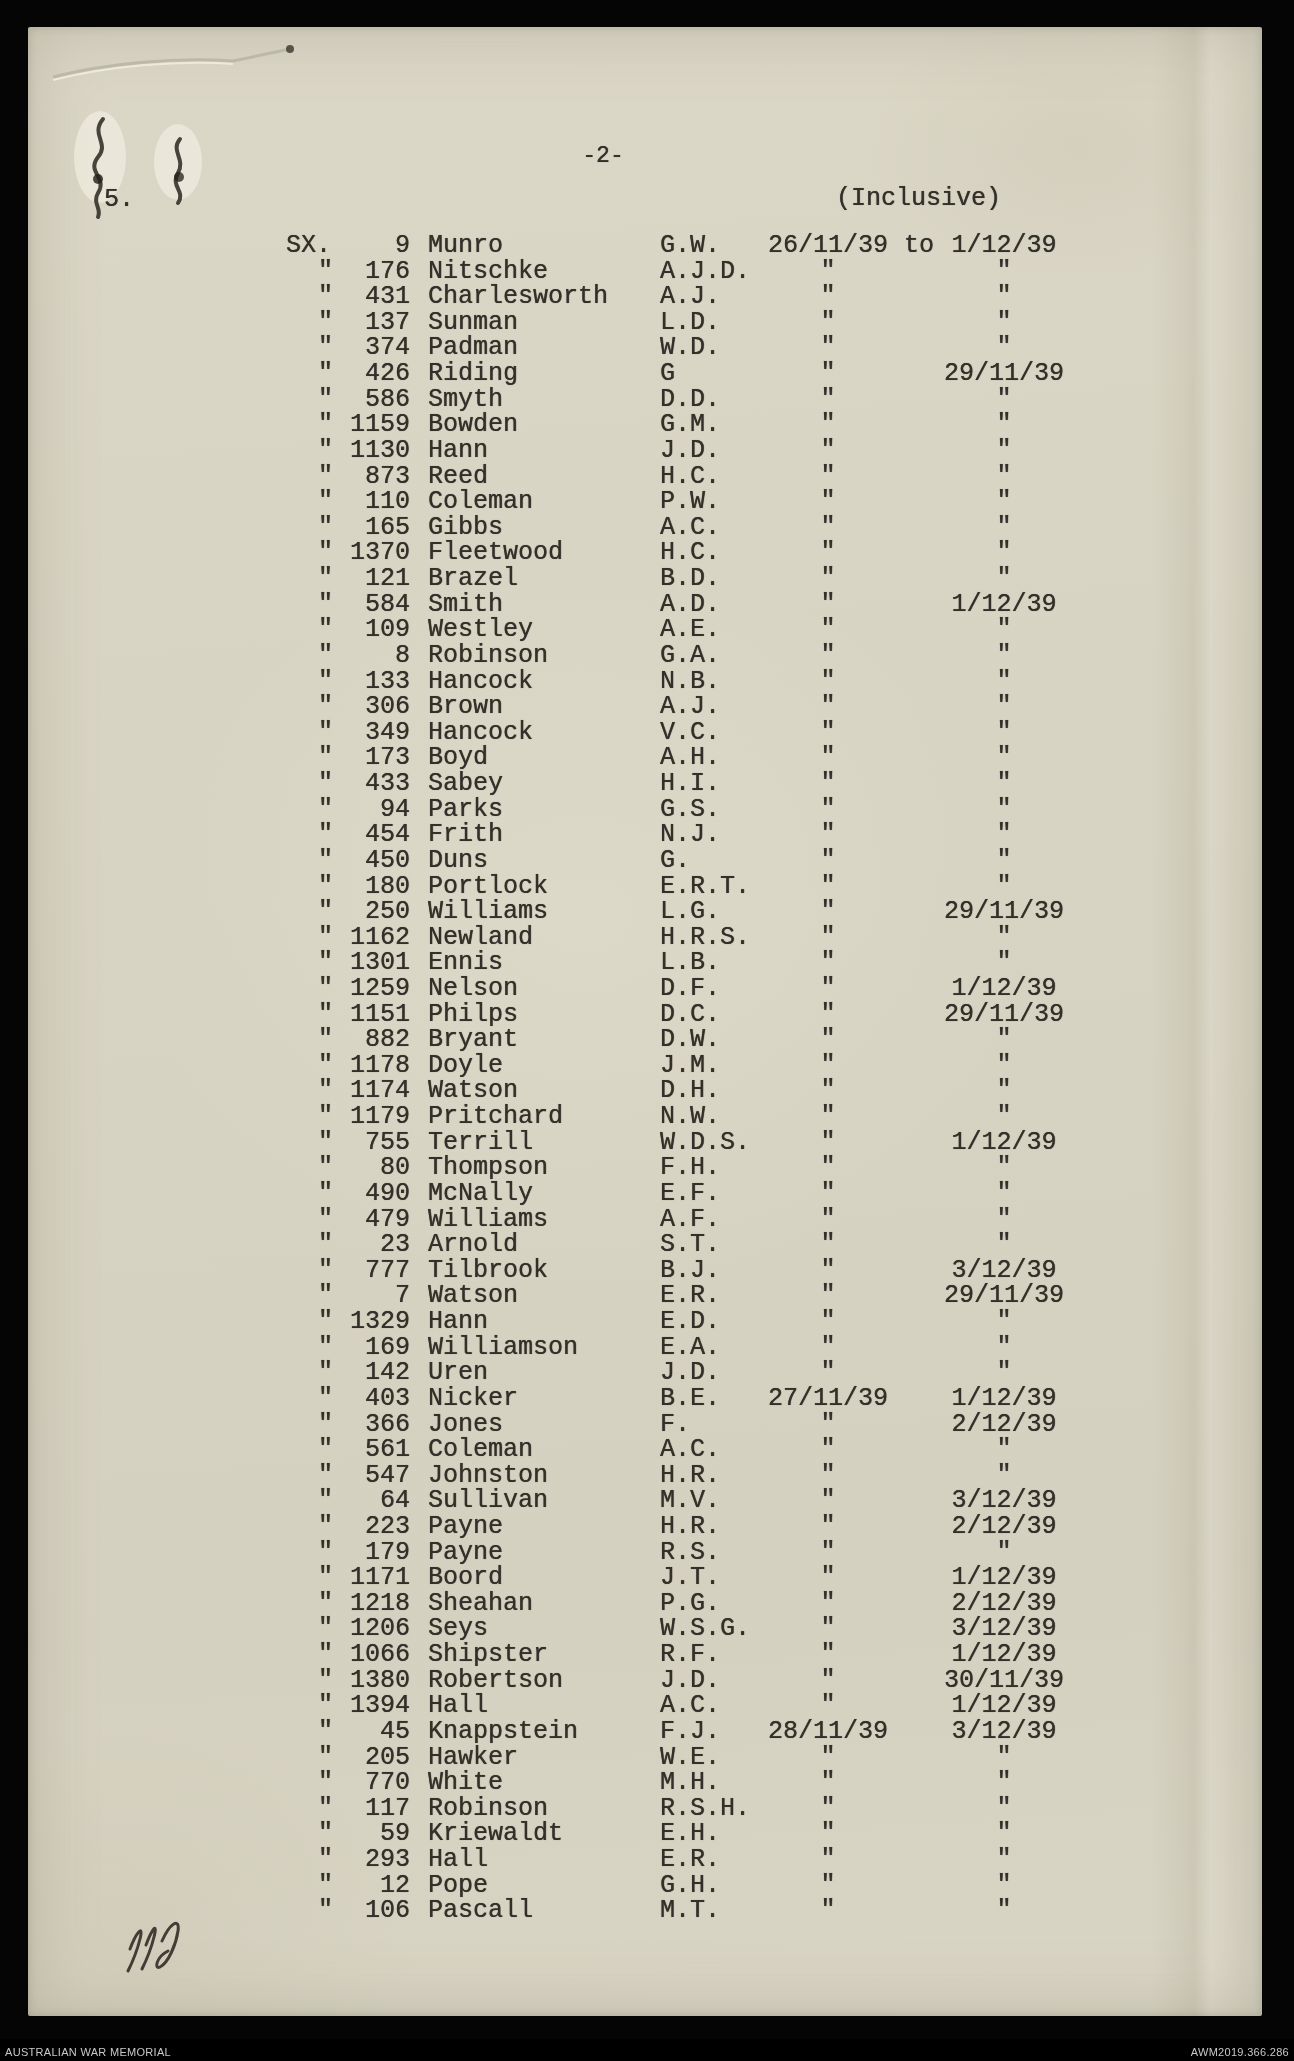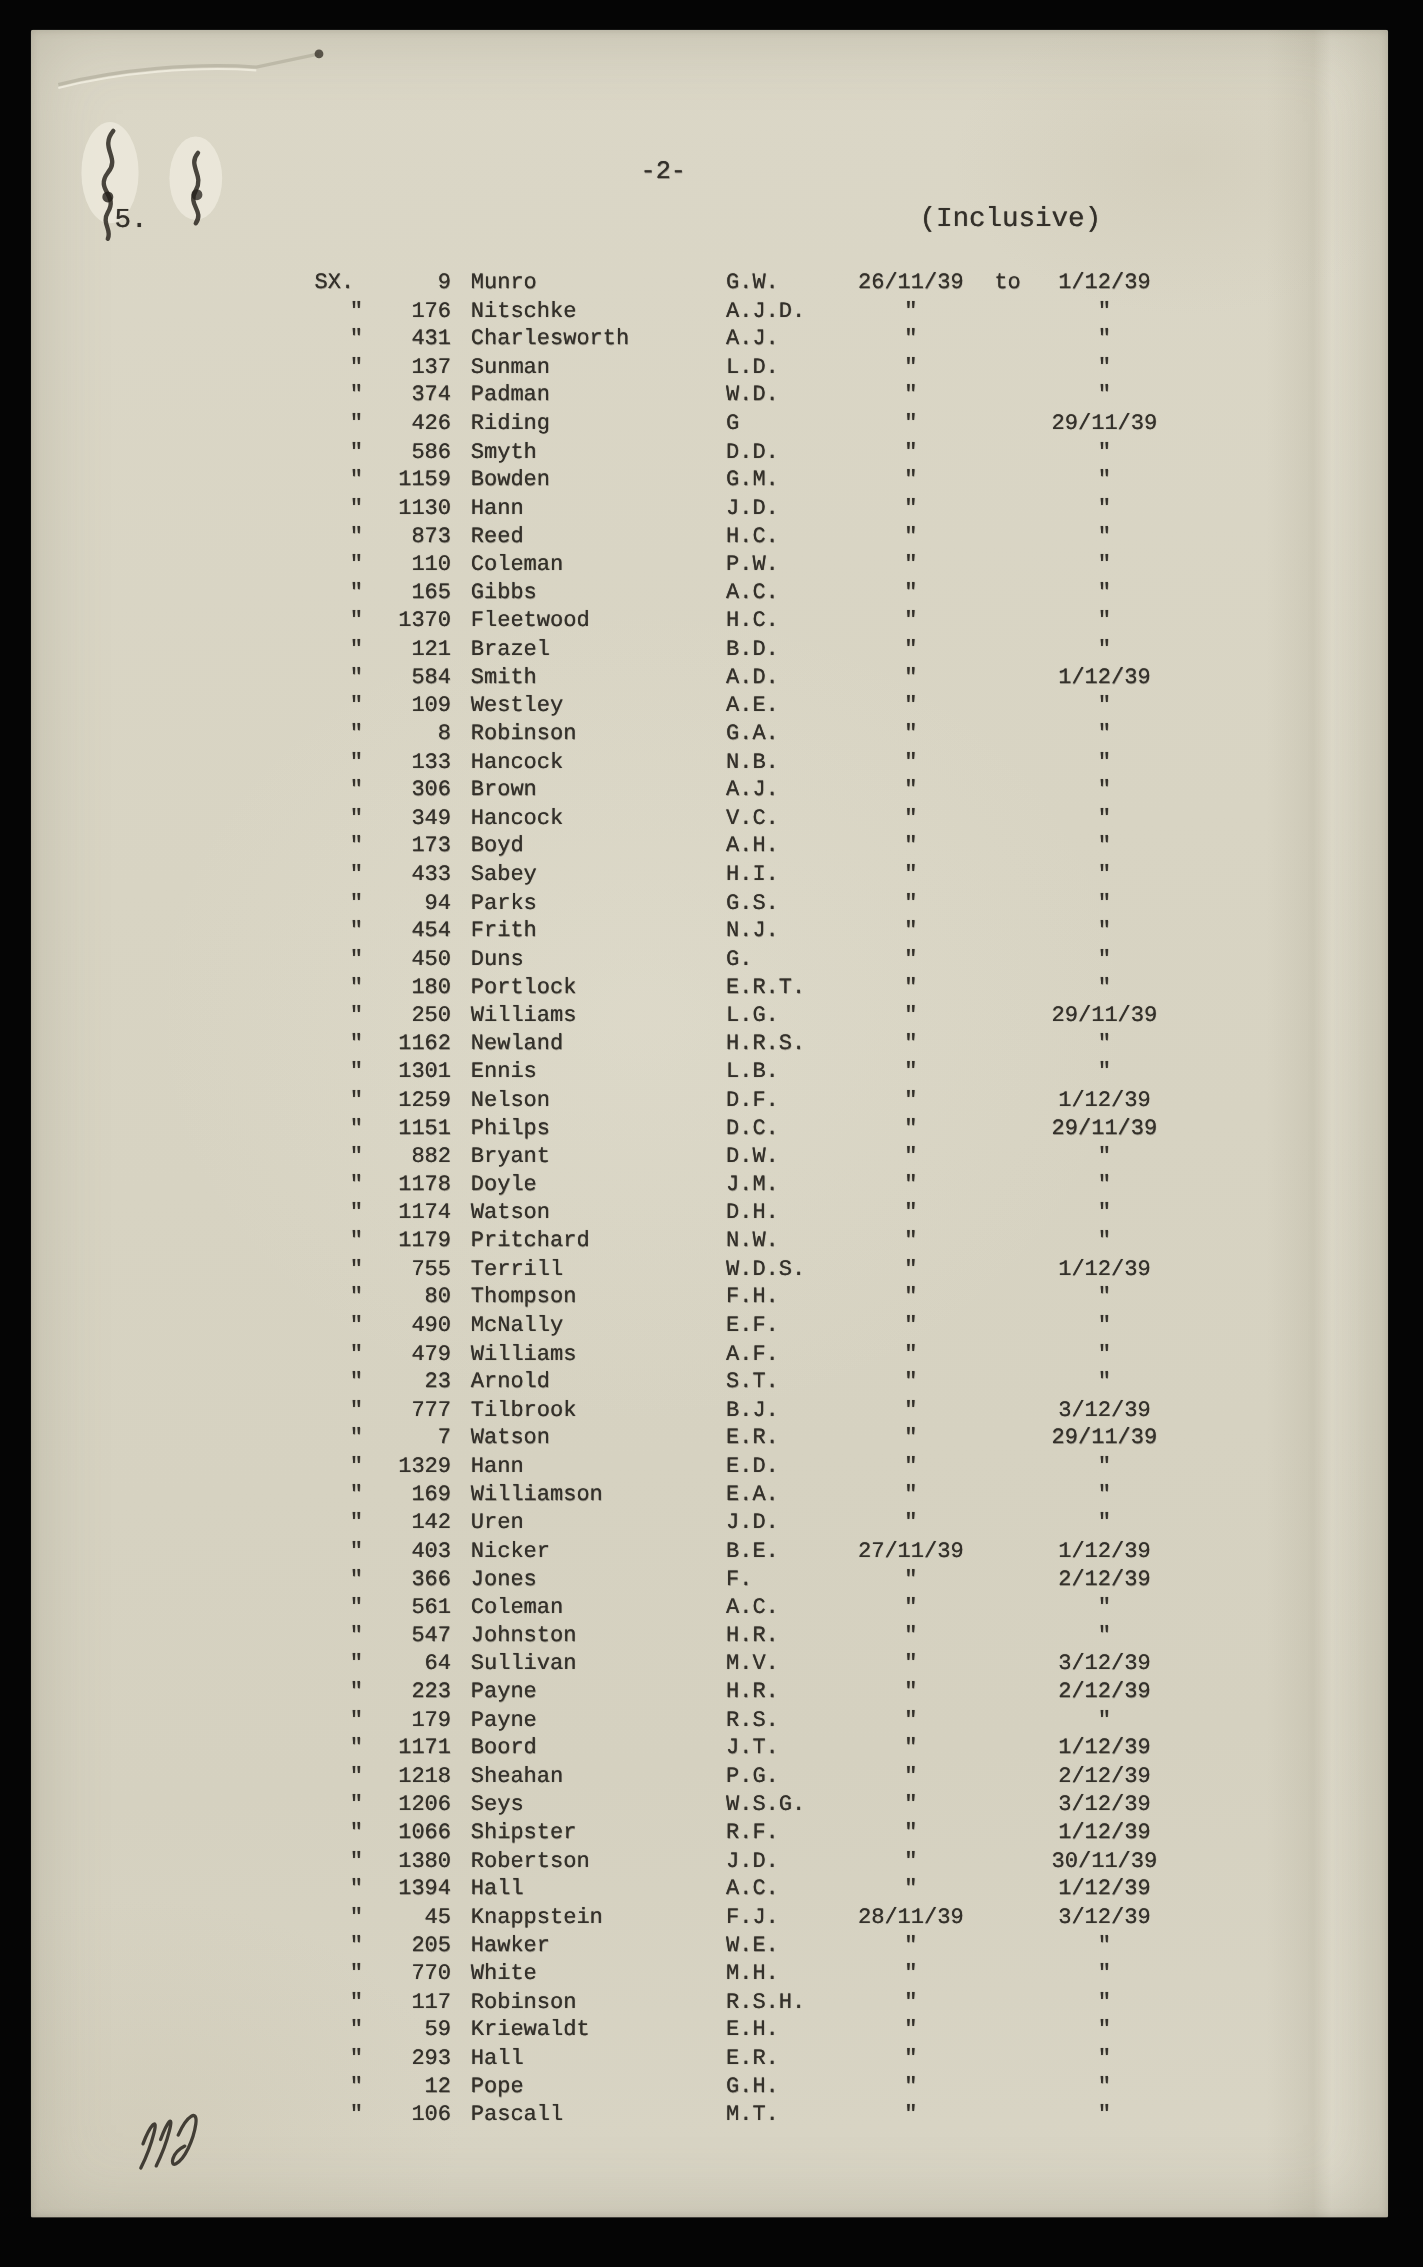--- a/index.html
+++ b/index.html
@@ -25,21 +25,21 @@
   #page-number  { position:absolute; left:515px; top:116px; width:120px; text-align:center; font-size:23px; }
   #section-number { position:absolute; left:76px; top:158px; font-size:25px; }
   #section-title {
     position:absolute; left:140px; top:155px; font-size:25px; font-weight:bold; letter-spacing:.5px;
     padding:0 8px 4px 4px;
     border-bottom:2px solid #3b3831;
     box-shadow:0 5px 0 -3px #3b3831;
   }
   #inclusive-label { position:absolute; left:808px; top:157px; font-size:25px; }
   
-  #roster { position:absolute; left:0; top:12px; width:100%; height:100%; font-size:20px; }
+  #roster { position:absolute; left:0; top:0; width:100%; height:100%; font-size:25px; }
   .row  { position:absolute; left:0; width:100%; height:26px; line-height:26px; }
   .cell { position:absolute; white-space:pre; }
   .c-prefix   { left:258px; }
   .row .c-prefix.ditto-prefix { left:290px; }
   .c-number   { left:306px; width:76px; text-align:right; }
   .c-surname  { left:400px; }
   .c-initials { left:632px; }
   .c-start    { left:712px; width:176px; text-align:center; }
   .c-to       { left:876px; }
   .c-end      { left:886px; width:180px; text-align:center; }
@@ -678,13 +678,17 @@
     <span class="cell c-number">106</span>
     <span class="cell c-surname">Pascall</span>
     <span class="cell c-initials">M.T.</span>
     <span class="cell c-start">"</span>
     <span class="cell c-to"></span>
     <span class="cell c-end">"</span>
   </div>
       </div>
   </div>
 
+  <div id="footer-bar">
+    <span id="footer-brand">AUSTRALIAN WAR MEMORIAL</span>
+    <span id="footer-id">AWM2019.366.286</span>
+  </div>
 </div>
 
 </body></html>

